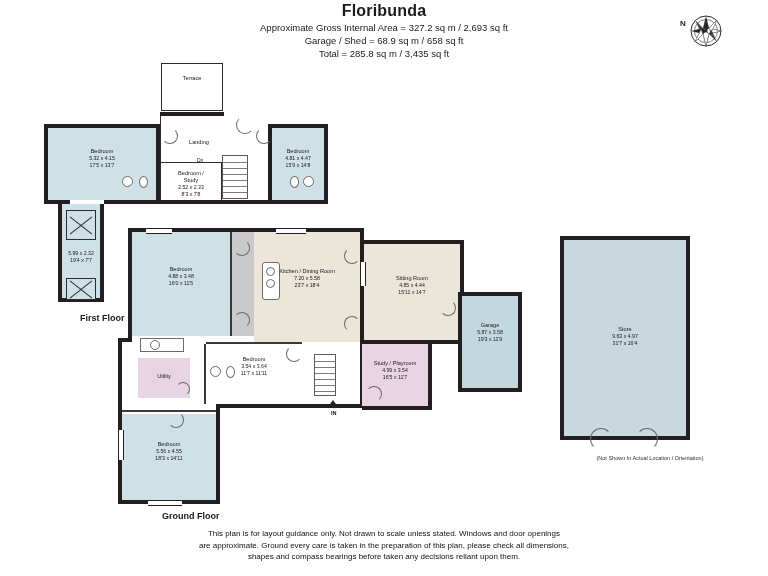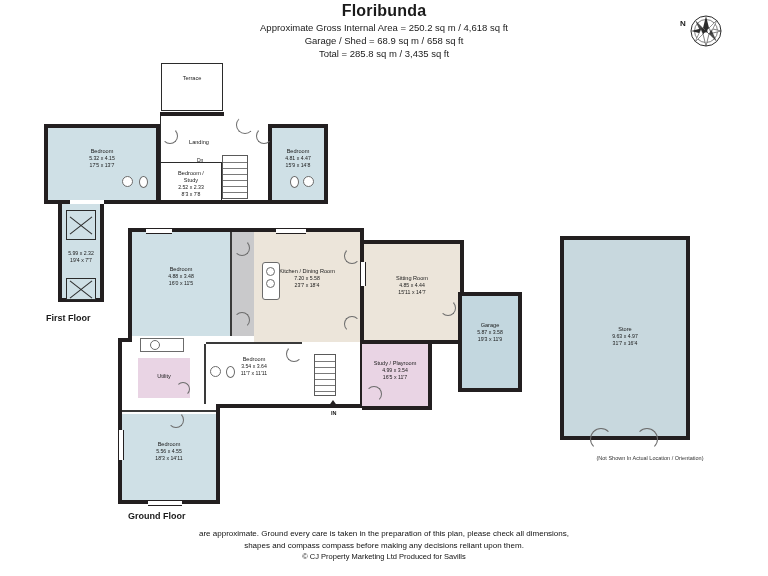--- a/index.html
+++ b/index.html
@@ -56,20 +56,21 @@
     top: 11px;
     font-size: 8px;
     font-weight: bold;
   }
 
   
   .floor-label {
     position: absolute;
     font-size: 9px;
     font-weight: bold;
+    margin-left: 34px;
   }
   #floor-label-first { left: 46px; top: 313px; }
   #floor-label-ground { left: 128px; top: 511px; }
 
   .store-note {
     position: absolute;
     left: 560px;
     top: 455px;
     width: 180px;
     text-align: center;
@@ -182,21 +183,21 @@
     position: absolute;
     font-size: 5px;
   }
 </style>
 </head>
 <body>
 
 <div class="page">
 
   <div class="title">Floribunda</div>
-  <div class="subtitle sub1">Approximate Gross Internal Area = 250.2 sq m / 4,618 sq ft</div>
+  <div class="subtitle sub1">Approximate Gross Internal Area = 327.2 sq m / 2,693 sq ft</div>
   <div class="subtitle sub2">Garage / Shed = 68.9 sq m / 658 sq ft</div>
   <div class="subtitle sub3">Total = 285.8 sq m / 3,435 sq ft</div>
 
   <div class="compass">
     <span class="nlabel">N</span>
     <svg width="56" height="46" viewBox="0 0 56 46">
       <circle cx="30" cy="23" r="15" fill="none" stroke="#2b2b2b" stroke-width="1"></circle>
       <circle cx="30" cy="23" r="11.5" fill="none" stroke="#2b2b2b" stroke-width="0.6"></circle>
       <polygon points="30,8 33,20 30,23 27,20" fill="#2b2b2b"></polygon>
       <polygon points="30,38 33,26 30,23 27,26" fill="#ffffff" stroke="#2b2b2b" stroke-width="0.6"></polygon>
@@ -418,18 +419,18 @@
       <span class="dim">9.63 x 4.97</span><br>
       <span class="dim">31'7 x 16'4</span>
     </div>
     <div class="door q-tl" style="left:42px; top:198px; width:22px; height:22px;"></div>
     <div class="door q-tr" style="left:88px; top:198px; width:22px; height:22px;"></div>
   </div>
 
   <div class="store-note">(Not Shown In Actual Location / Orientation)</div>
 
   <div class="footer">
+    <div>This plan is for layout guidance only. Not drawn to scale unless stated. Windows and door openings</div>
     <div>are approximate. Ground every care is taken in the preparation of this plan, please check all dimensions,</div>
-    <div>shapes and compass compass before making any decisions reliant upon them.</div>
-    <div class="copy">© CJ Property Marketing Ltd Produced for Savills</div>
+    <div>shapes and compass bearings before taken any decisions reliant upon them.</div>
   </div>
 
 </div>
 
 </body></html>

